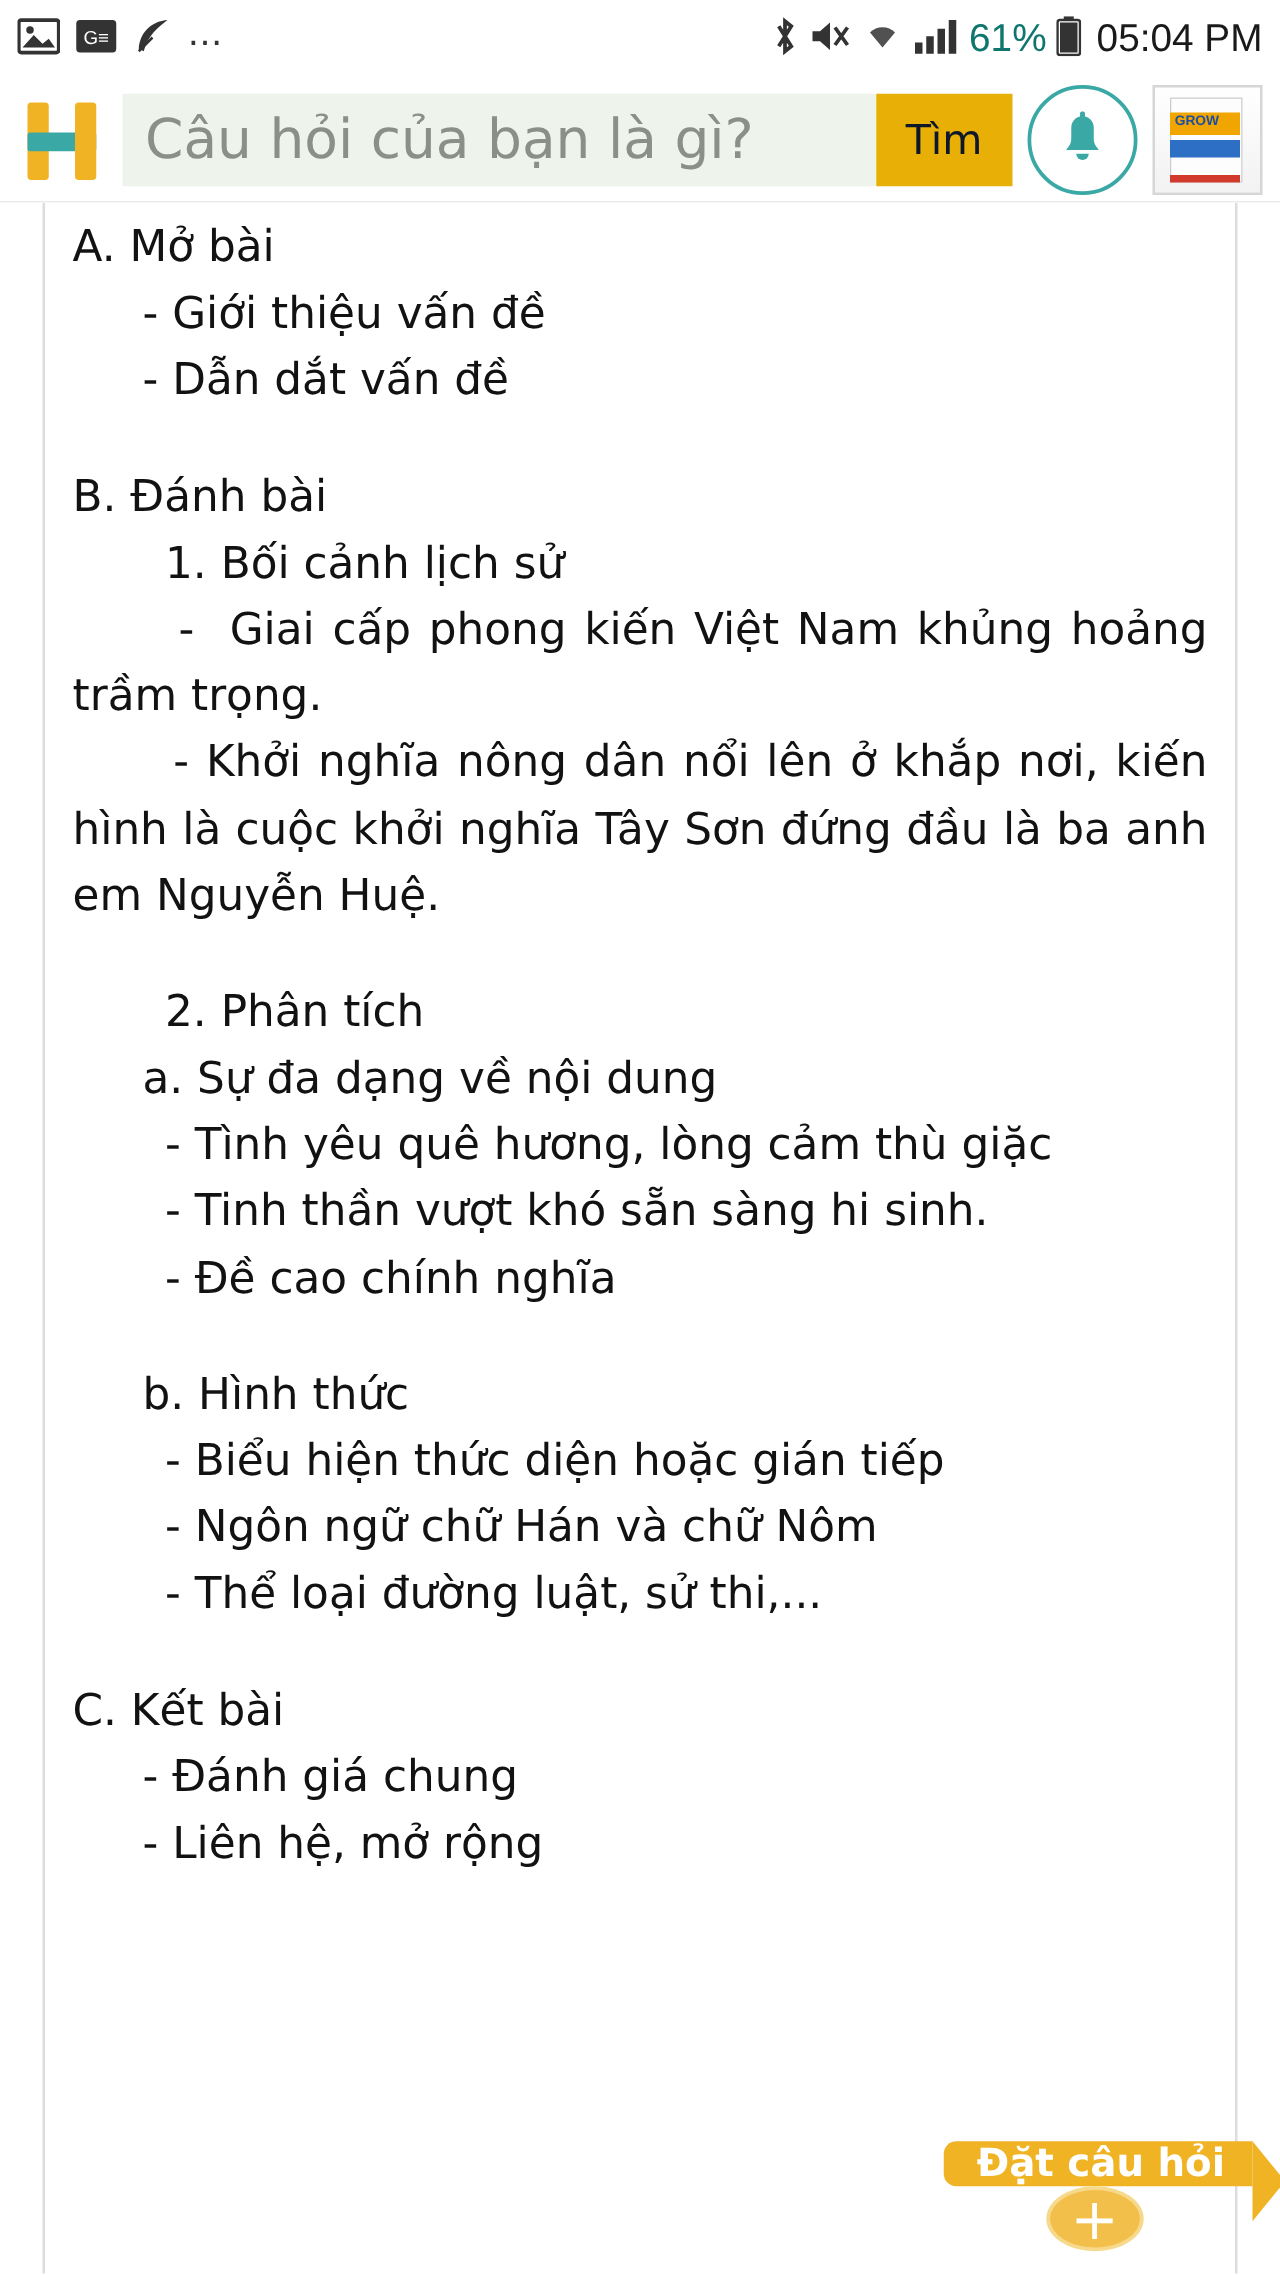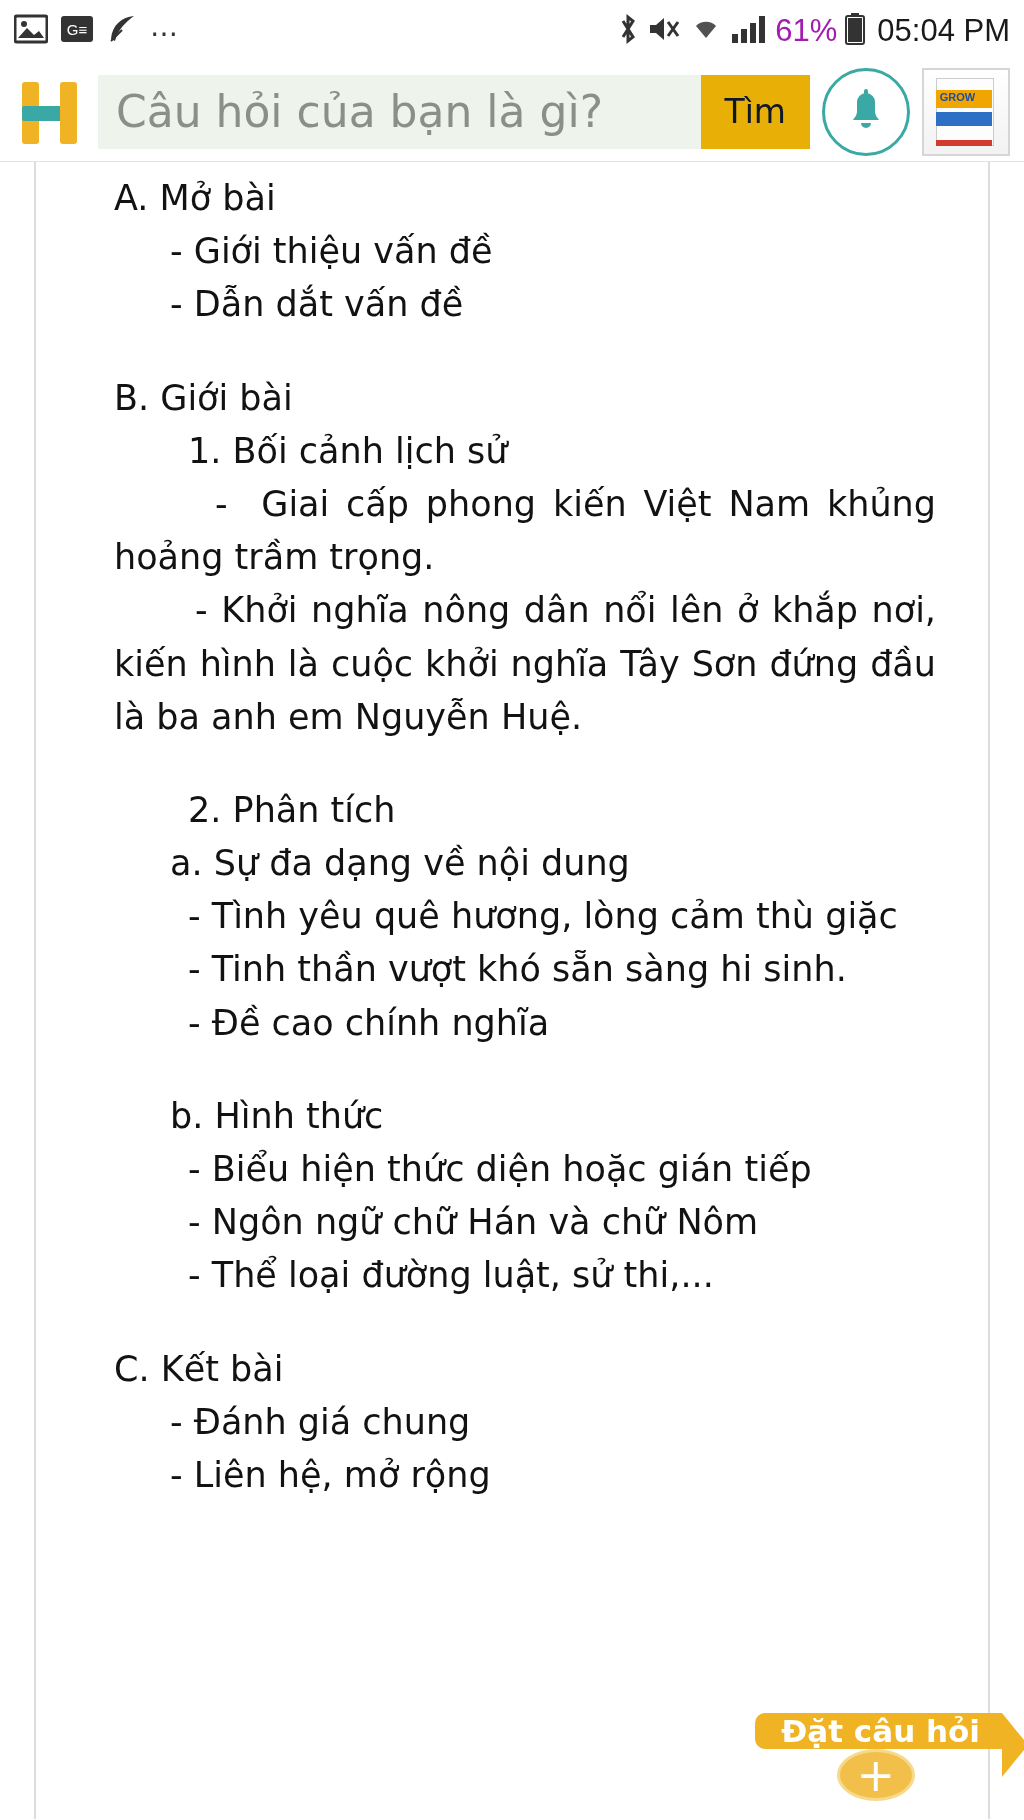--- a/index.html
+++ b/index.html
@@ -38,21 +38,21 @@
   .sicon { display: block; }
   .status-dots {
     font-size: 28px;
     color: #333;
     line-height: 1;
     letter-spacing: 2px;
     padding-bottom: 8px;
   }
   .battery-text {
     font-size: 31px;
-    color: #a21caf;
+    color: #0f766e;
     font-family: "Liberation Sans", sans-serif;
   }
   .clock-text {
     font-size: 31px;
     color: #1a1a1a;
     font-family: "Liberation Sans", sans-serif;
     margin-left: 4px;
   }
 
   
@@ -197,23 +197,22 @@
     width: 2px;
     background: #dddddd;
   }
   .rail-right {
     position: absolute;
     right: 34px; top: 0; bottom: 0;
     width: 2px;
     background: #dddddd;
   }
   .doc {
-    padding: 0 88px;
-    box-sizing: border-box;
-    margin-left: 26px;
+    padding: 0 58px;
+    box-sizing: border-box;
   }
   .line {
     font-size: 35px;
     line-height: 1.52;
     color: #121212;
     font-family: "DejaVu Sans", sans-serif;
     white-space: pre-wrap;
   }
   .line.justified {
     text-align: justify;
@@ -363,21 +362,21 @@
 
 <div class="content">
   <div class="rail-left"></div>
   <div class="rail-right"></div>
 
   <div class="doc">
     <div class="line">A. Mở bài</div>
     <div class="line indent2">- Giới thiệu vấn đề</div>
     <div class="line indent2">- Dẫn dắt vấn đề</div>
     <div class="spacer"></div>
-    <div class="line">B. Giới bài</div>
+    <div class="line">B. Đánh bài</div>
     <div class="line indent3">1. Bối cảnh lịch sử</div>
     <div class="line justified">      -  Giai cấp phong kiến Việt Nam khủng hoảng trầm trọng.</div>
     <div class="line justified">      - Khởi nghĩa nông dân nổi lên ở khắp nơi, kiến hình là cuộc khởi nghĩa Tây Sơn đứng đầu là ba anh em Nguyễn Huệ.</div>
     <div class="spacer"></div>
     <div class="line indent3">2. Phân tích</div>
     <div class="line indent2">a. Sự đa dạng về nội dung</div>
     <div class="line indent3">- Tình yêu quê hương, lòng cảm thù giặc</div>
     <div class="line indent3">- Tinh thần vượt khó sẵn sàng hi sinh.</div>
     <div class="line indent3">- Đề cao chính nghĩa</div>
     <div class="spacer"></div>

